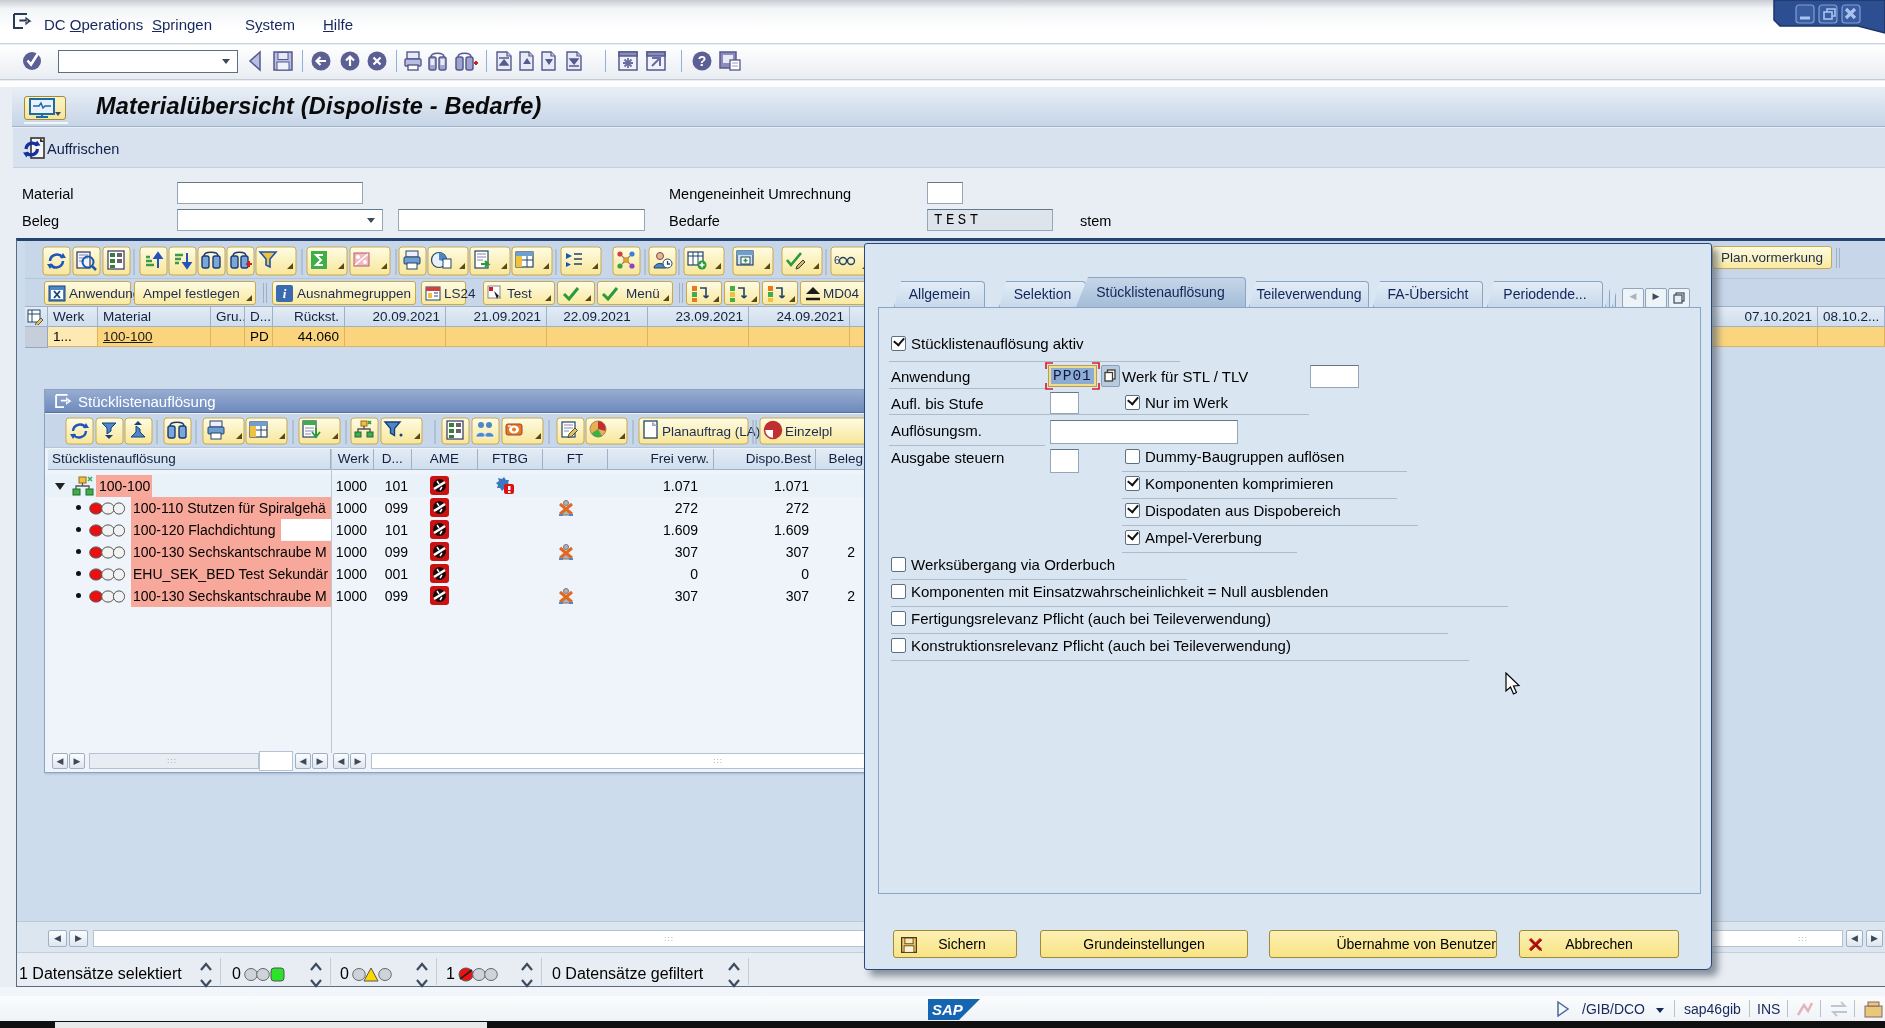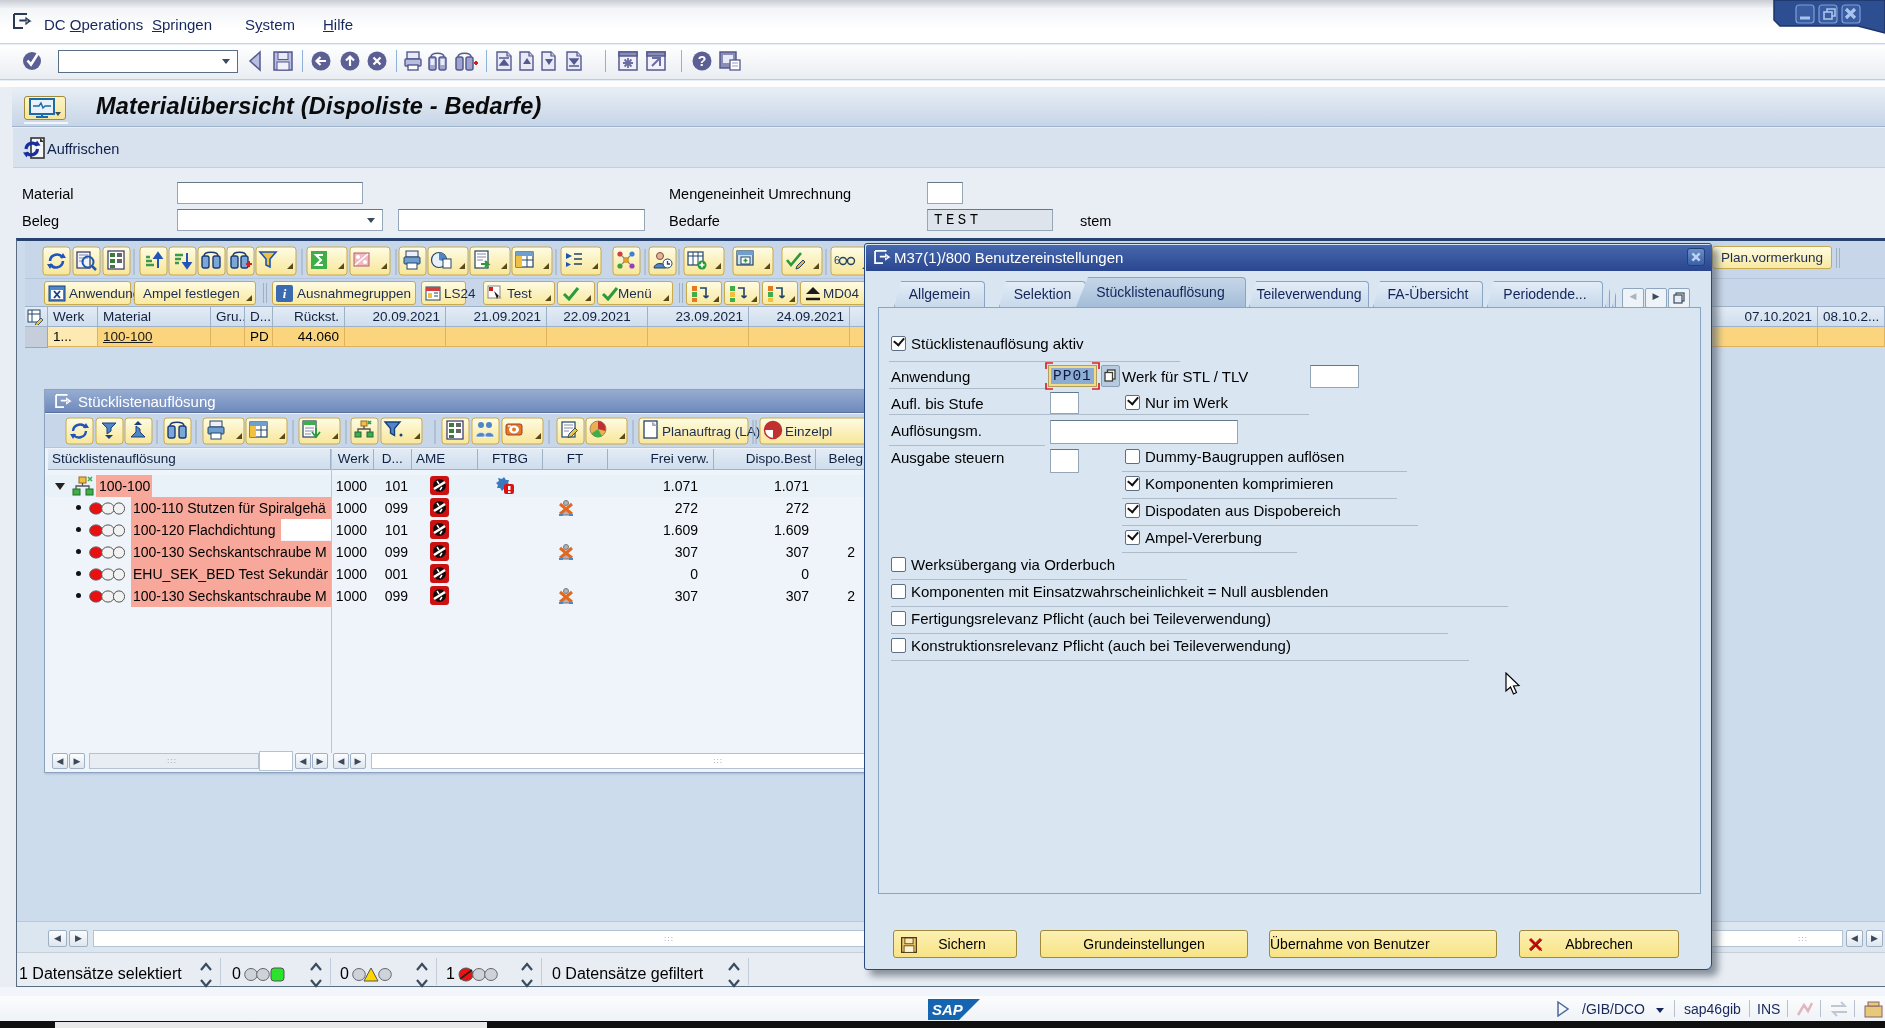--- a/index.html
+++ b/index.html
@@ -400,21 +400,21 @@
 <div class="gbtn2" style="left:557px;top:281px;width:38px">
     <svg style="position:absolute;left:4px;top:4px" width="18" height="15" viewBox="0 0 18 15">
       <path d="M2 8 l5 5 L16 2" fill="none" stroke="#2a9a3a" stroke-width="3"></path>
     </svg>
     <svg style="position:absolute;right:3px;bottom:3px" width="7" height="7">
       <path d="M7 7 H1 L7 1 z" fill="#5a4a1a"></path>
     </svg>
   </div>
 <div class="gbtn2" style="left:597px;top:281px;width:76px"><svg style="position:absolute;left:3px;top:4px" width="18" height="15" viewBox="0 0 18 15">
       <path d="M2 8 l5 5 L16 2" fill="none" stroke="#2a9a3a" stroke-width="3"></path>
-    </svg><span style="margin-left:20px;line-height:23px">Menü</span><svg style="position:absolute;right:3px;bottom:3px" width="7" height="7">
+    </svg><span style="margin-left:28px;line-height:23px">Menü</span><svg style="position:absolute;right:3px;bottom:3px" width="7" height="7">
       <path d="M7 7 H1 L7 1 z" fill="#5a4a1a"></path>
     </svg></div>
 <div class="sep" style="left:679px;top:283px;height:20px"></div>
 <div class="sep" style="left:682px;top:283px;height:20px"></div>
 <div class="gbtn2" style="left:686px;top:281px;width:36px">
     <svg style="position:absolute;left:4px;top:3px" width="18" height="18" viewBox="0 0 18 18">
       <rect x="1" y="1" width="5" height="5" fill="#e87820"></rect>
       <rect x="1" y="7" width="5" height="5" fill="#3fae49"></rect>
       <rect x="1" y="13" width="5" height="4" fill="#e87820"></rect>
       <path d="M9 3 h6 v10 M15 13 l-2.5 -2.5 M15 13 l2.5 -2.5" fill="none" stroke="#246" stroke-width="1.6"></path>
@@ -629,21 +629,21 @@
     <g transform="translate(716,4)">
         <circle cx="9" cy="9" r="8.5" fill="#fff" stroke="#c03030" stroke-width="1.5"></circle>
         <path d="M9 .5 A8.5 8.5 0 0 1 9 17.5 Z M.5 9 A8.5 8.5 0 0 1 17.5 9" fill="#c03030"></path>
       </g>
     <text x="737" y="19" font-family="Liberation Sans" font-size="13.5" fill="#1c2c50">Einzelpl</text>
   </svg>
 
   <div class="swh" style="left:3px;top:59px;width:283px">Stücklistenauflösung</div>
   <div class="swh" style="left:286px;top:59px;width:43px;text-align:right">Werk</div>
   <div class="swh" style="left:329px;top:59px;width:38px">&nbsp;D...</div>
-  <div class="swh" style="left:367px;top:59px;width:66px;">AME</div>
+  <div class="swh" style="left:367px;top:59px;width:66px;text-align:center">AME</div>
   <div class="swh" style="left:433px;top:59px;width:65px;text-align:center">FTBG</div>
   <div class="swh" style="left:498px;top:59px;width:65px;text-align:center">FT</div>
   <div class="swh" style="left:563px;top:59px;width:106px;text-align:right">Frei verw.</div>
   <div class="swh" style="left:669px;top:59px;width:102px;text-align:right">Dispo.Best</div>
   <div class="swh" style="left:771px;top:59px;width:52px;text-align:right">Beleg</div>
   <div id="swrows" class="abs" style="left:0;top:80px;width:824px;height:300px">
   <div class="swrow" style="top:5px;background:#e9f1f9;">
         <svg style="position:absolute;left:10px;top:8px" width="10" height="7" viewBox="0 0 10 7">
           <path d="M0 0 h10 L5 7 z" fill="#222"></path>
         </svg>
@@ -878,32 +878,20 @@
 <div class="sep" style="left:1854px;top:1000px;height:17px;background:#b8c2ce"></div>
 <svg class="abs" style="left:1864px;top:1000px" width="22" height="18" viewBox="0 0 22 18">
     <rect x="1" y="6" width="17" height="11" fill="#e8c87a" stroke="#866
 "></rect>
     <rect x="4" y="2" width="11" height="4" fill="#e8c87a" stroke="#866"></rect>
   </svg>
 <div class="abs" id="bottomstrip"></div>
 <div class="abs" style="left:55px;top:1022px;width:432px;height:6px;background:#e9e9e9"></div>
 
 <div class="abs" id="dlg">
-  <div id="dlgtitle">
-    <svg style="position:absolute;left:8px;top:5px" width="18" height="15" viewBox="0 0 20 17">
-        <path d="M1 1 h13 M1 1 v14 h9" fill="none" stroke="#fff" stroke-width="2"></path>
-        <path d="M7 8 h10 l-4 -3 v2 h-6 z M17 8 l-4 3 v-2" fill="none" stroke="#fff" stroke-width="1.2"></path>
-      </svg>
-    <span style="position:absolute;left:28px;top:4px;font-size:15px">M37(1)/800 Benutzereinstellungen</span>
-    <div style="position:absolute;right:7px;top:3px;width:18px;height:18px;background:linear-gradient(#6a8fc8,#3a5fa4);border:1px solid #22407a;border-radius:3px">
-      <svg style="position:absolute;left:3px;top:3px" width="10" height="10" viewBox="0 0 11 11">
-          <path d="M1.5 1.5 l8 8 M9.5 1.5 l-8 8" stroke="#bcd2f4" stroke-width="2.8"></path>
-        </svg>
-    </div>
-  </div>
   <div class="tab" style="left:29px;width:91px">Allgemein</div>
   <div class="tab" style="left:134px;width:87px">Selektion</div>
   <div class="tab" style="left:384px;width:120px">Teileverwendung</div>
   <div class="tab" style="left:508px;width:110px">FA-Übersicht</div>
   <div class="tab" style="left:622px;width:116px">Periodende...</div>
   <div class="tab" style="left:740px;width:5px"></div>
   <div class="tab" style="left:747px;width:4px"></div>
   <div class="tab" style="left:211px;top:33px;width:170px;height:30px;background:linear-gradient(#c6d6e8,#a4bdd8);clip-path:polygon(12px 0,100% 0,100% 100%,0 100%);border-left:none;z-index:3;line-height:29px">Stücklistenauflösung</div>
   <div class="sbtn" style="left:757px;top:44px;width:22px;height:20px;color:#a8b4c2;background:#eef3f8;border-color:#8fa6c0">◀</div>
   <div class="sbtn" style="left:780px;top:44px;width:22px;height:20px;background:#eef3f8;border-color:#8fa6c0">▶</div>
@@ -971,21 +959,21 @@
         <rect x="2" y="2" width="18" height="18" fill="#f5c86a" stroke="#4a3a10" stroke-width="1.5"></rect>
         <rect x="6" y="2.5" width="10" height="7" fill="#fce9b8" stroke="#4a3a10"></rect>
         <rect x="5" y="12" width="12" height="8" fill="#fdf4d4" stroke="#4a3a10"></rect>
       </svg>
       <div style="text-align:center;line-height:26px;margin-left:14px">Sichern</div>
     </div>
   <div class="ybtn" style="left:175px;top:686px;width:208px;height:28px">
       <div style="text-align:center;line-height:26px">Grundeinstellungen</div>
     </div>
   <div class="ybtn" style="left:404px;top:686px;width:228px;height:28px">
-      <div style="text-align:left;line-height:26px">Übernahme von Benutzer</div>
+      <div style="text-align:right;line-height:26px">Übernahme von Benutzer</div>
     </div>
   <div class="ybtn" style="left:654px;top:686px;width:160px;height:28px">
       <svg style="position:absolute;left:8px;top:6px" width="15" height="15" viewBox="0 0 15 15">
         <path d="M2 2 L13 13 M13 2 L2 13" stroke="#cc1111" stroke-width="3"></path>
         <path d="M2 2 L13 13 M13 2 L2 13" stroke="#661111" stroke-width="1" transform="translate(.8,.8)"></path>
       </svg>
       <div style="text-align:center;line-height:26px">Abbrechen</div>
     </div>
 </div>
 

